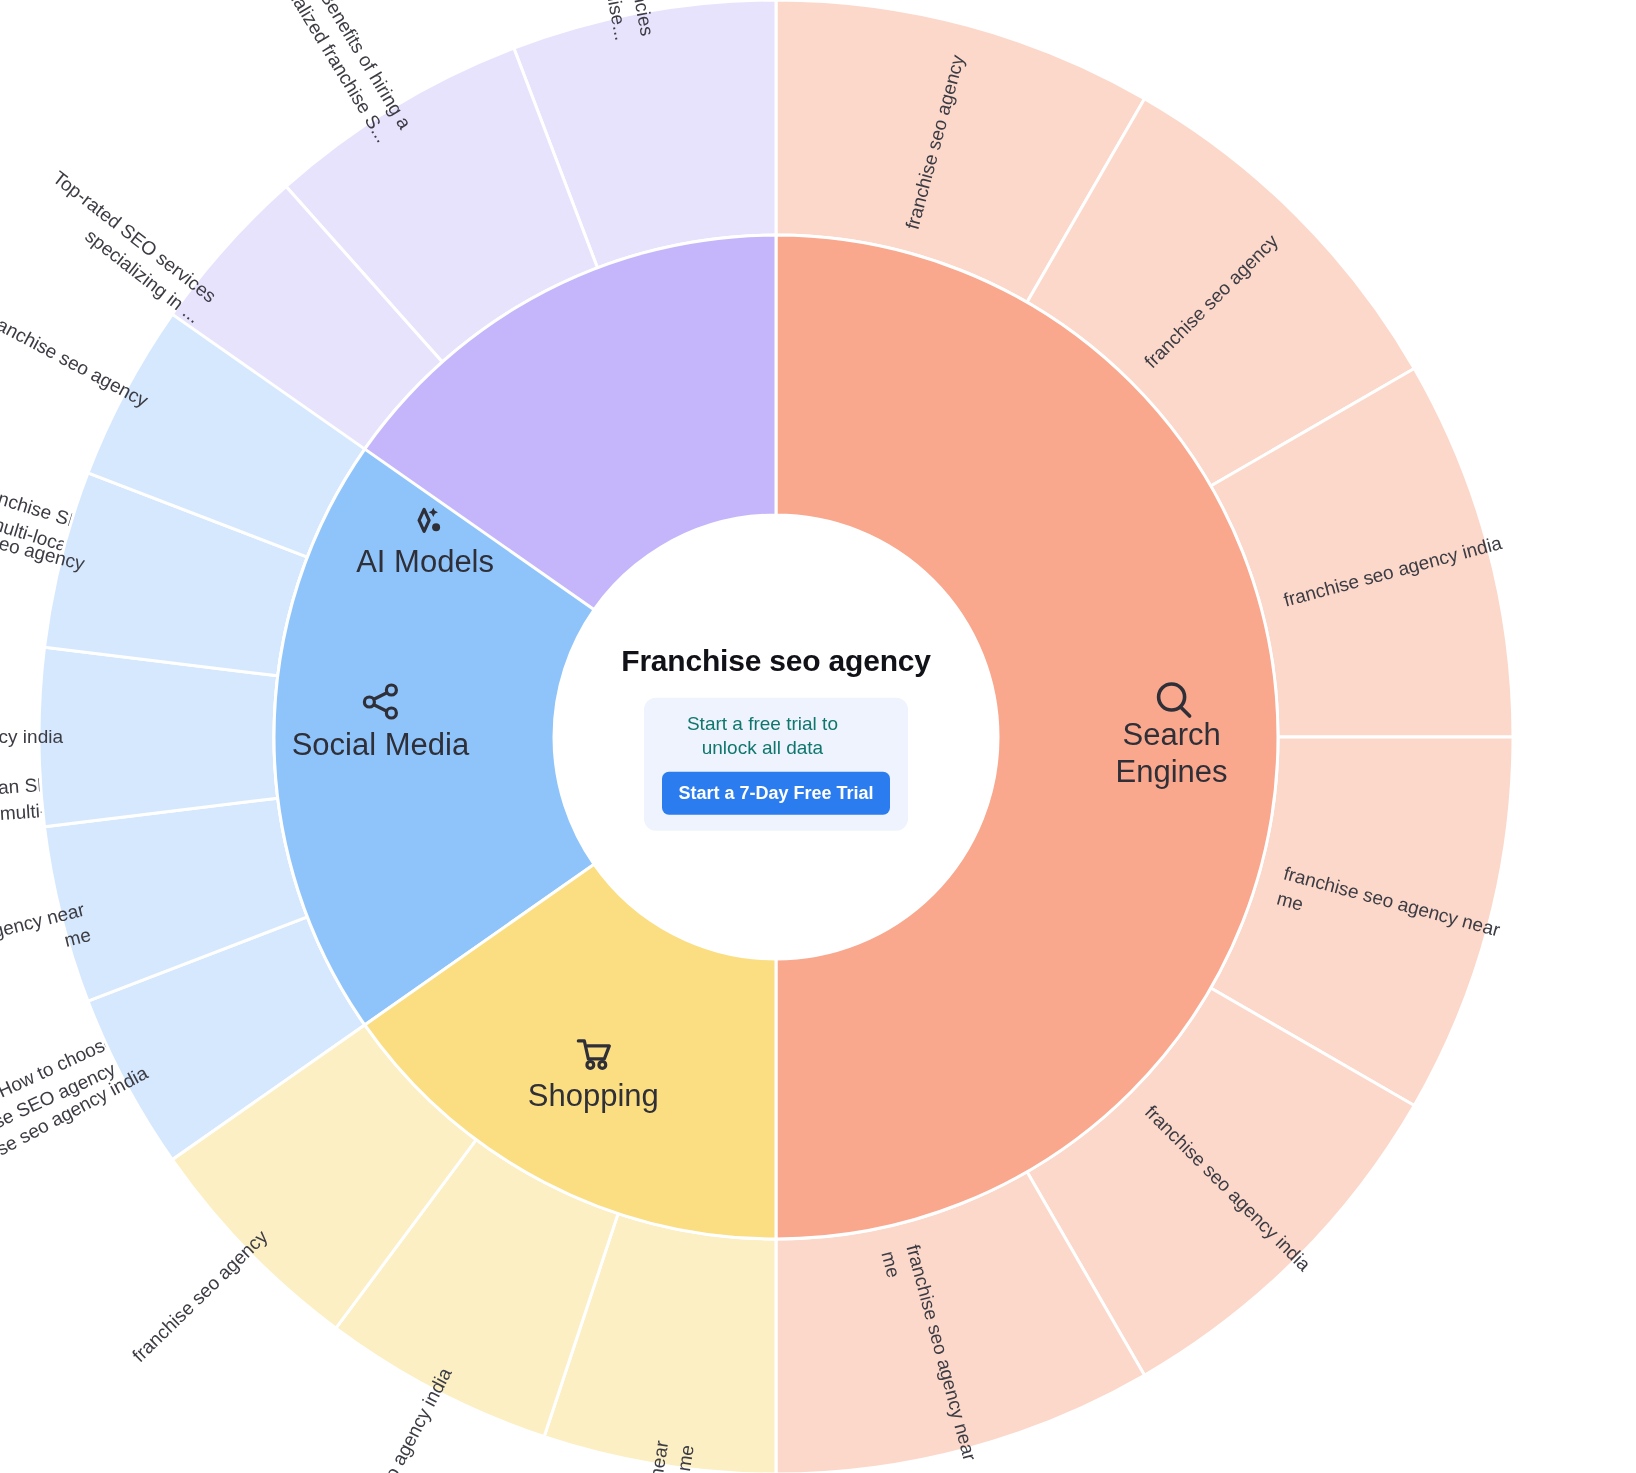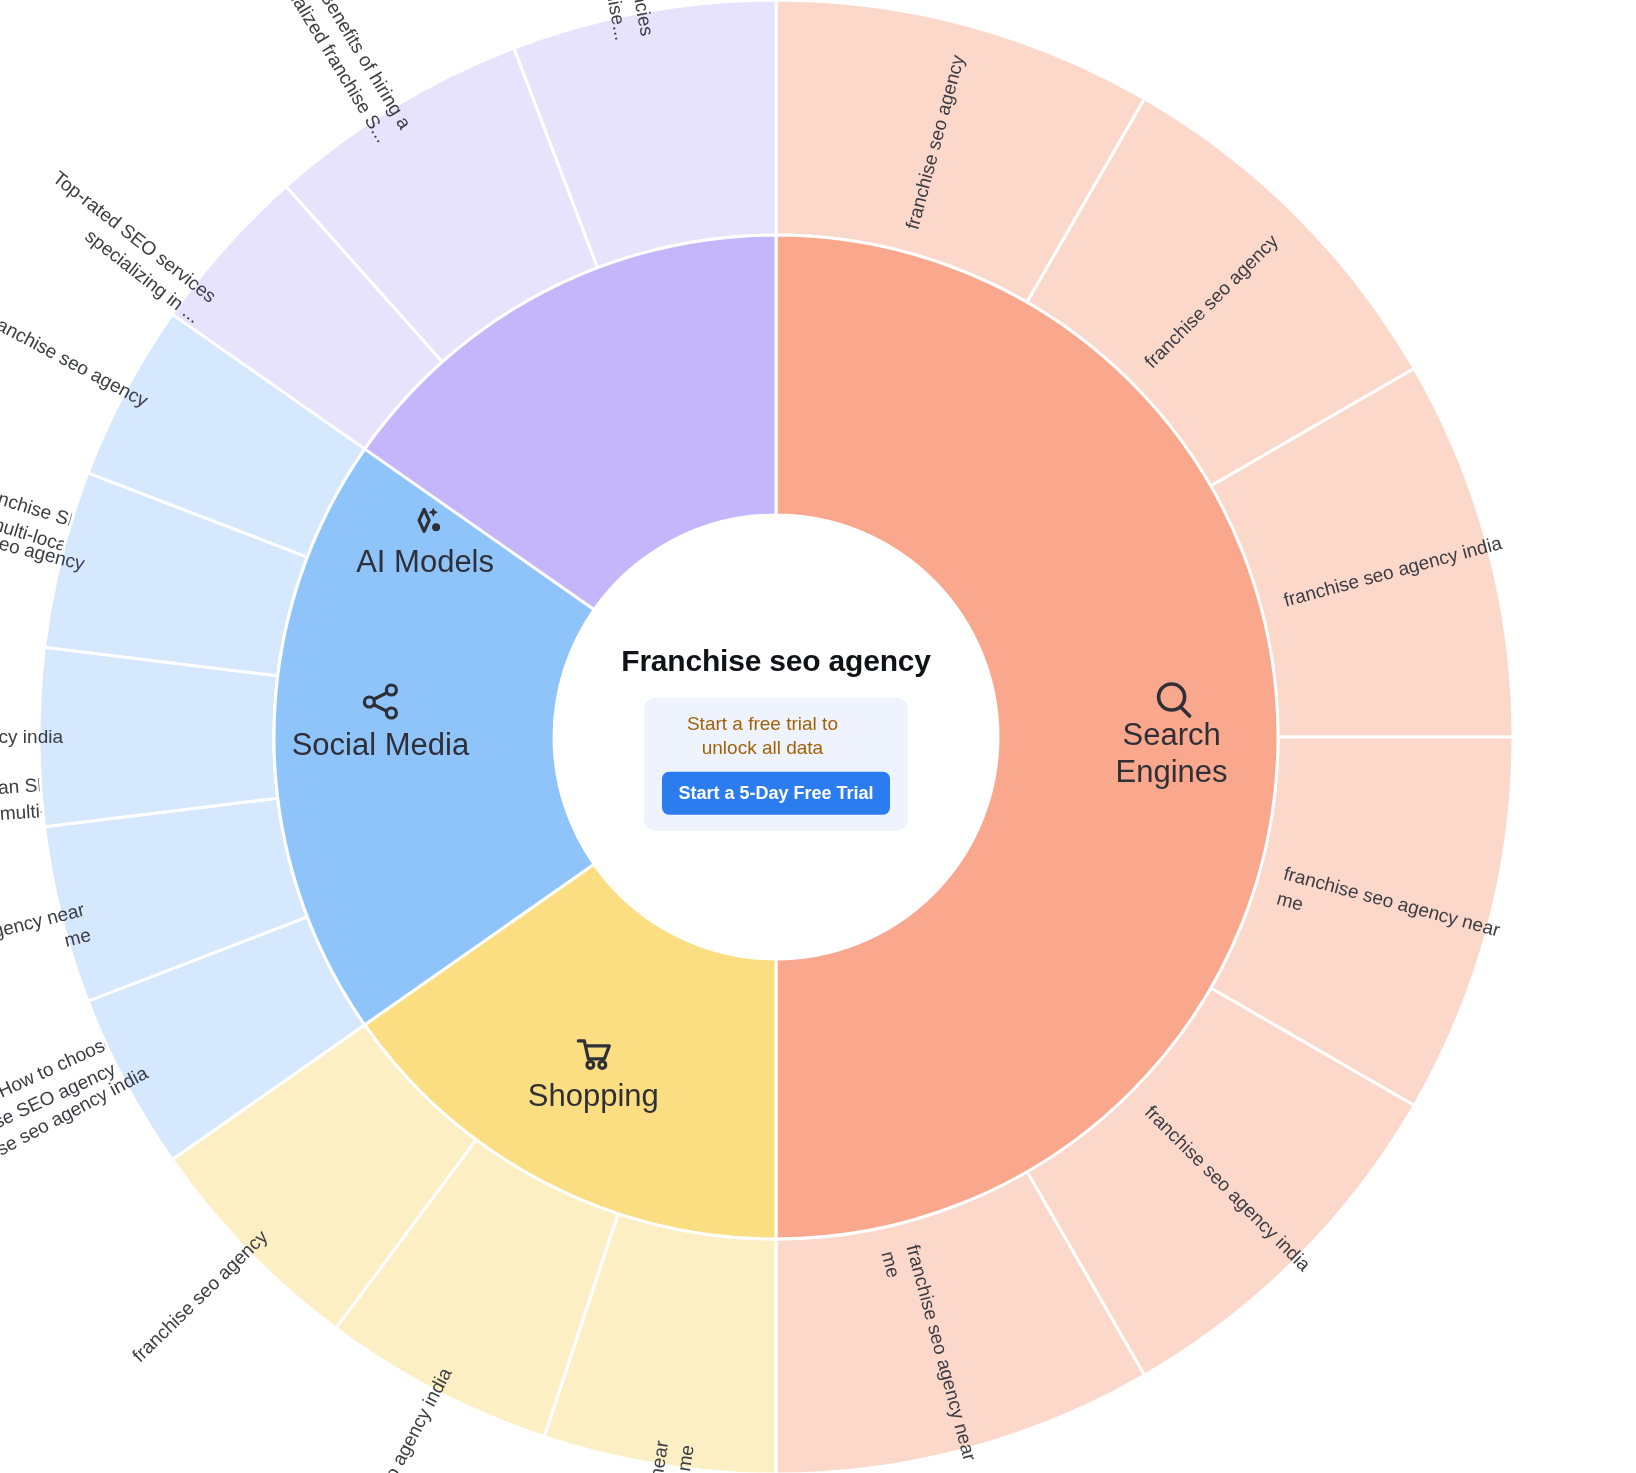--- a/index.html
+++ b/index.html
@@ -7,21 +7,21 @@
   #stage{position:relative;width:1636px;height:1473px;}
   svg#sunburst{position:absolute;left:0;top:0;width:1636px;height:1473px;display:block;}
   .seg{stroke:#ffffff;stroke-width:3;}
   .seg-label{font-family:"Liberation Sans",sans-serif;fill:#3c3c44;font-size:19px;}
   .cat-label{font-family:"Liberation Sans",sans-serif;fill:#2f2f38;font-size:31px;}
   .center-box{position:absolute;left:0;top:0;width:1636px;height:1473px;pointer-events:none;}
   .center-inner{position:absolute;left:776px;top:737px;transform:translate(-50%,-50%);
     width:400px;text-align:center;pointer-events:auto;}
   .center-title{font-size:30px;font-weight:bold;color:#111118;letter-spacing:-.2px;margin-bottom:20px;}
   .trial-card{display:inline-block;background:#eef3fd;border-radius:12px;padding:14px 18px 16px;}
-  .trial-text{font-size:19px;color:#a16207;line-height:1.25;margin-bottom:12px;width:200px;}
+  .trial-text{font-size:19px;color:#0f766e;line-height:1.25;margin-bottom:12px;width:200px;}
   .trial-btn{display:inline-block;background:#2b7cef;color:#fff;font-size:18px;font-weight:bold;
     border:none;border-radius:7px;padding:11px 16px;cursor:pointer;font-family:"Liberation Sans",sans-serif;}
 </style>
 </head>
 <body>
 
 <div id="stage">
 
   <svg id="sunburst" viewBox="0 0 1636 1473">
     <g id="outer-ring">
@@ -142,18 +142,18 @@
         <text x="380.4" y="755" text-anchor="middle" class="cat-label">Social Media</text>
         <text x="593.3322486042207" y="1105.9014856053045" text-anchor="middle" class="cat-label">Shopping</text>
       </g>
   </svg>
 
   <div class="center-box">
     <div class="center-inner">
       <div class="center-title">Franchise seo agency</div>
       <div class="trial-card">
         <div class="trial-text">Start a free trial to unlock all data</div>
-        <button class="trial-btn">Start a 5-Day Free Trial</button>
+        <button class="trial-btn">Start a 7-Day Free Trial</button>
       </div>
     </div>
   </div>
 
 </div>
 
 </body></html>

